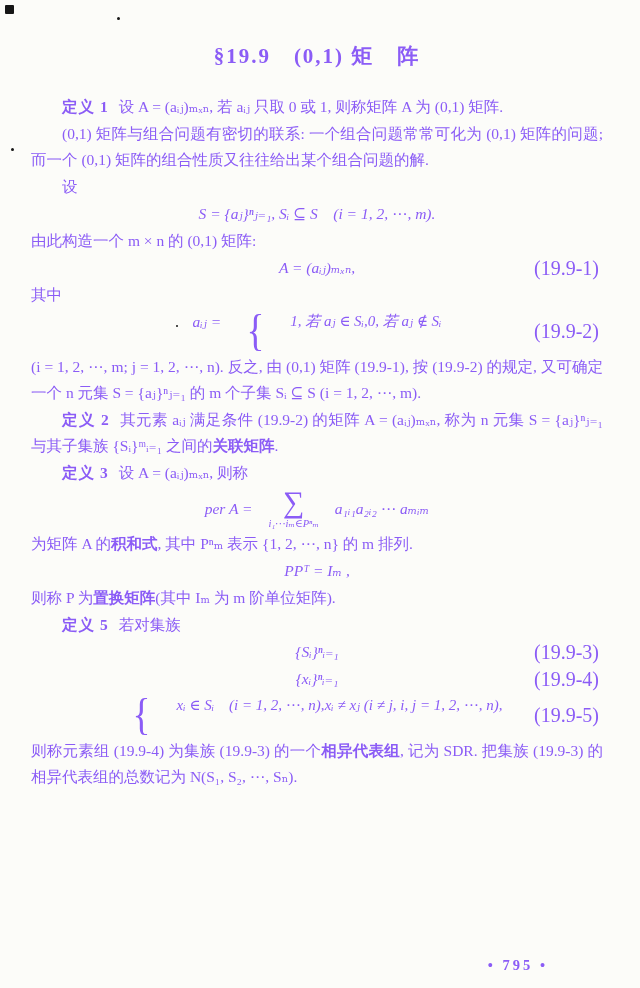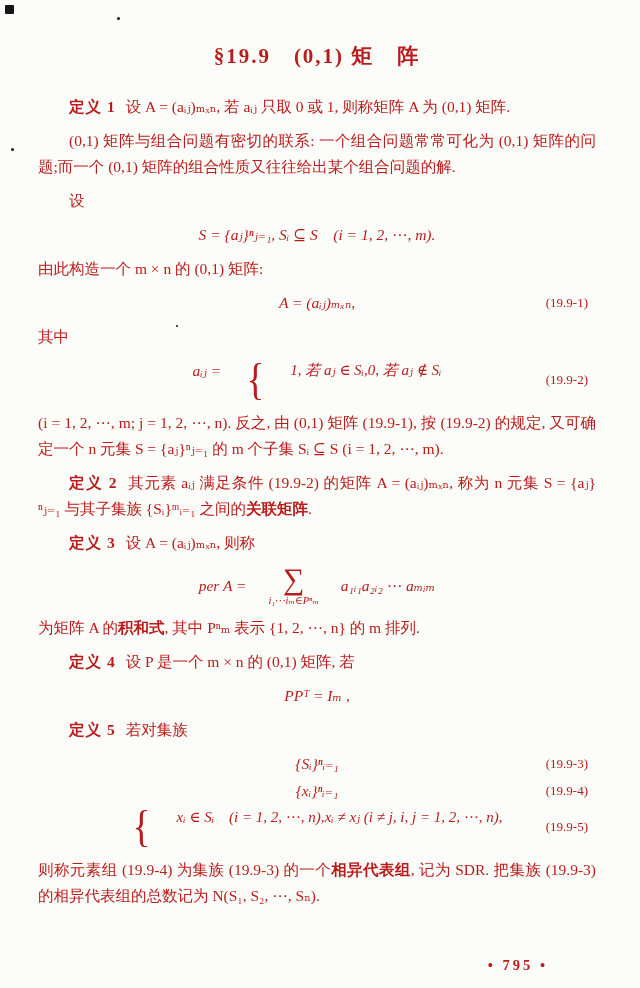--- a/index.html
+++ b/index.html
@@ -3,54 +3,54 @@
 <meta charset="utf-8">
 <style>
   html,body{margin:0;padding:0;background:#f6f6f3;}
   .page{
     position:relative;
     width:640px;height:988px;
     box-sizing:border-box;
     background:#fcfcf9;
     padding:36px 36px 10px 30px;
     font-family:"Liberation Serif","DejaVu Serif","DejaVu Sans",serif;
-    color:#b91c1c;
+    color:#8b5cf6;
     overflow:hidden;
   }
   .title{
     font-size:21px;font-weight:bold;text-align:center;
     margin:6px 0 24px 0;letter-spacing:2px;
   }
   .section-heading{
     font-size:18px;font-weight:bold;margin:0 0 14px 0;letter-spacing:1px;
   }
   .para{
-    font-size:15.5px;line-height:26px;margin:8px;text-align:justify;
+    font-size:15.5px;line-height:26px;margin:1px;text-align:justify;
   }
   .indent{text-indent:2em;}
   .dl{font-weight:bold;margin-right:10px;letter-spacing:1px;}
   .bold{font-weight:bold;}
   .formula-row{
     position:relative;
     display:flex;justify-content:center;align-items:center;
     font-size:15.5px;line-height:26px;
     margin:1px 0;
   }
   .f-math{font-style:italic;}
   .f-label{
-    position:absolute;right:16px;top:50%;transform:translateY(-50%);
-    font-style:normal;font-size:13px;white-space:nowrap;
+    position:absolute;right:5px;top:50%;transform:translateY(-50%);
+    font-style:normal;font-size:20px;white-space:nowrap;
   }
   .cases{display:flex;align-items:flex-start;gap:24px;}
   .brace{
     font-size:44px;font-weight:400;line-height:1;
     font-style:normal;transform:scaleX(.85);
   }
   .cases-lines{display:flex;flex-direction:row;font-size:15px;line-height:25px;text-align:left;}
-  .per-body{display:flex;align-items:center;gap:14px;}
+  .per-body{display:flex;align-items:center;gap:8px;}
   .sum-block{display:inline-flex;flex-direction:column;align-items:center;margin:0 8px;}
   .sigma{font-size:30px;line-height:30px;font-style:normal;}
   .sum-limits{font-size:10.5px;line-height:13px;font-style:italic;}
   .page-number{
     position:absolute;right:92px;bottom:14px;
     font-size:14.5px;font-weight:bold;letter-spacing:3px;margin-top:25px;
   }
   .speck{position:absolute;background:#161616;border-radius:1px;}
   .speck.s1{left:5px;top:5px;width:9px;height:9px;}
   .speck.s2{left:117px;top:17px;width:3px;height:3px;border-radius:50%;}
@@ -113,26 +113,26 @@
         <span class="sum-block">
           <span class="sigma">∑</span>
           <span class="sum-limits">i₁⋯iₘ∈Pⁿₘ</span>
         </span>
         <span>a₁ᵢ₁a₂ᵢ₂ ⋯ aₘᵢₘ</span>
       </span>
   </div>
 
   <p class="para"><span>为矩阵 A 的</span><b class="bold">积和式</b><span>, 其中 Pⁿₘ 表示 {1, 2, ⋯, n} 的 m 排列.</span></p>
 
-  <p class="para indent"><b class="dl">定义 4</b><span>设 P 是一个 m × n 的 (0,1) 矩阵, 若</span></p>
 
   <div class="formula-row">
     <span class="f-math">PPᵀ = Iₘ ,</span>
   </div>
 
+  <p class="para"><span>则称 P 为</span><b class="bold">置换矩阵</b><span>(其中 Iₘ 为 m 阶单位矩阵).</span></p>
 
   <p class="para indent"><b class="dl">定义 5</b><span>若对集族</span></p>
 
   <div class="formula-row">
     <span class="f-math">{Sᵢ}ⁿᵢ₌₁</span>
     <span class="f-label">(19.9-3)</span>
   </div>
 
 
   <div class="formula-row">

